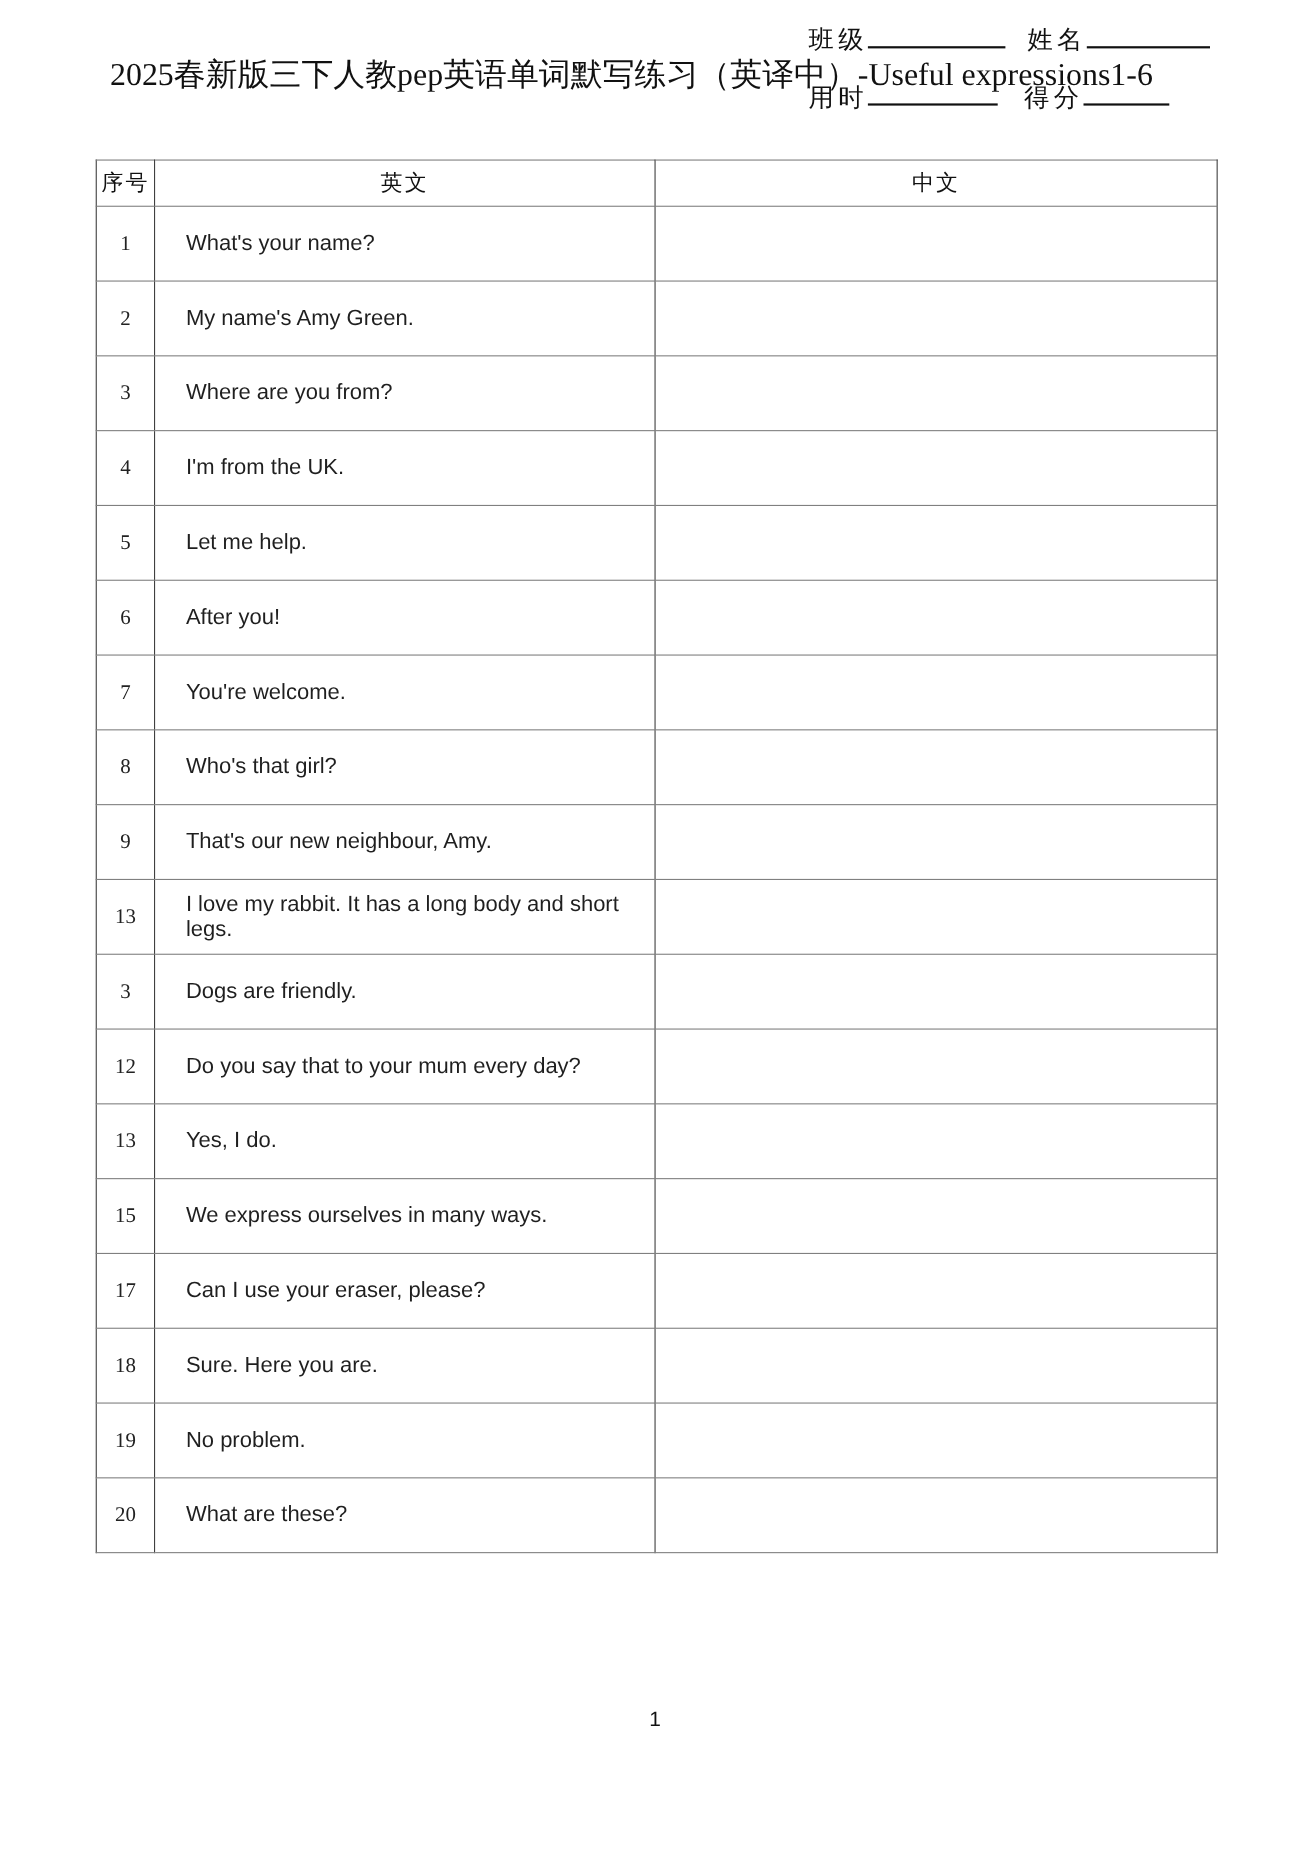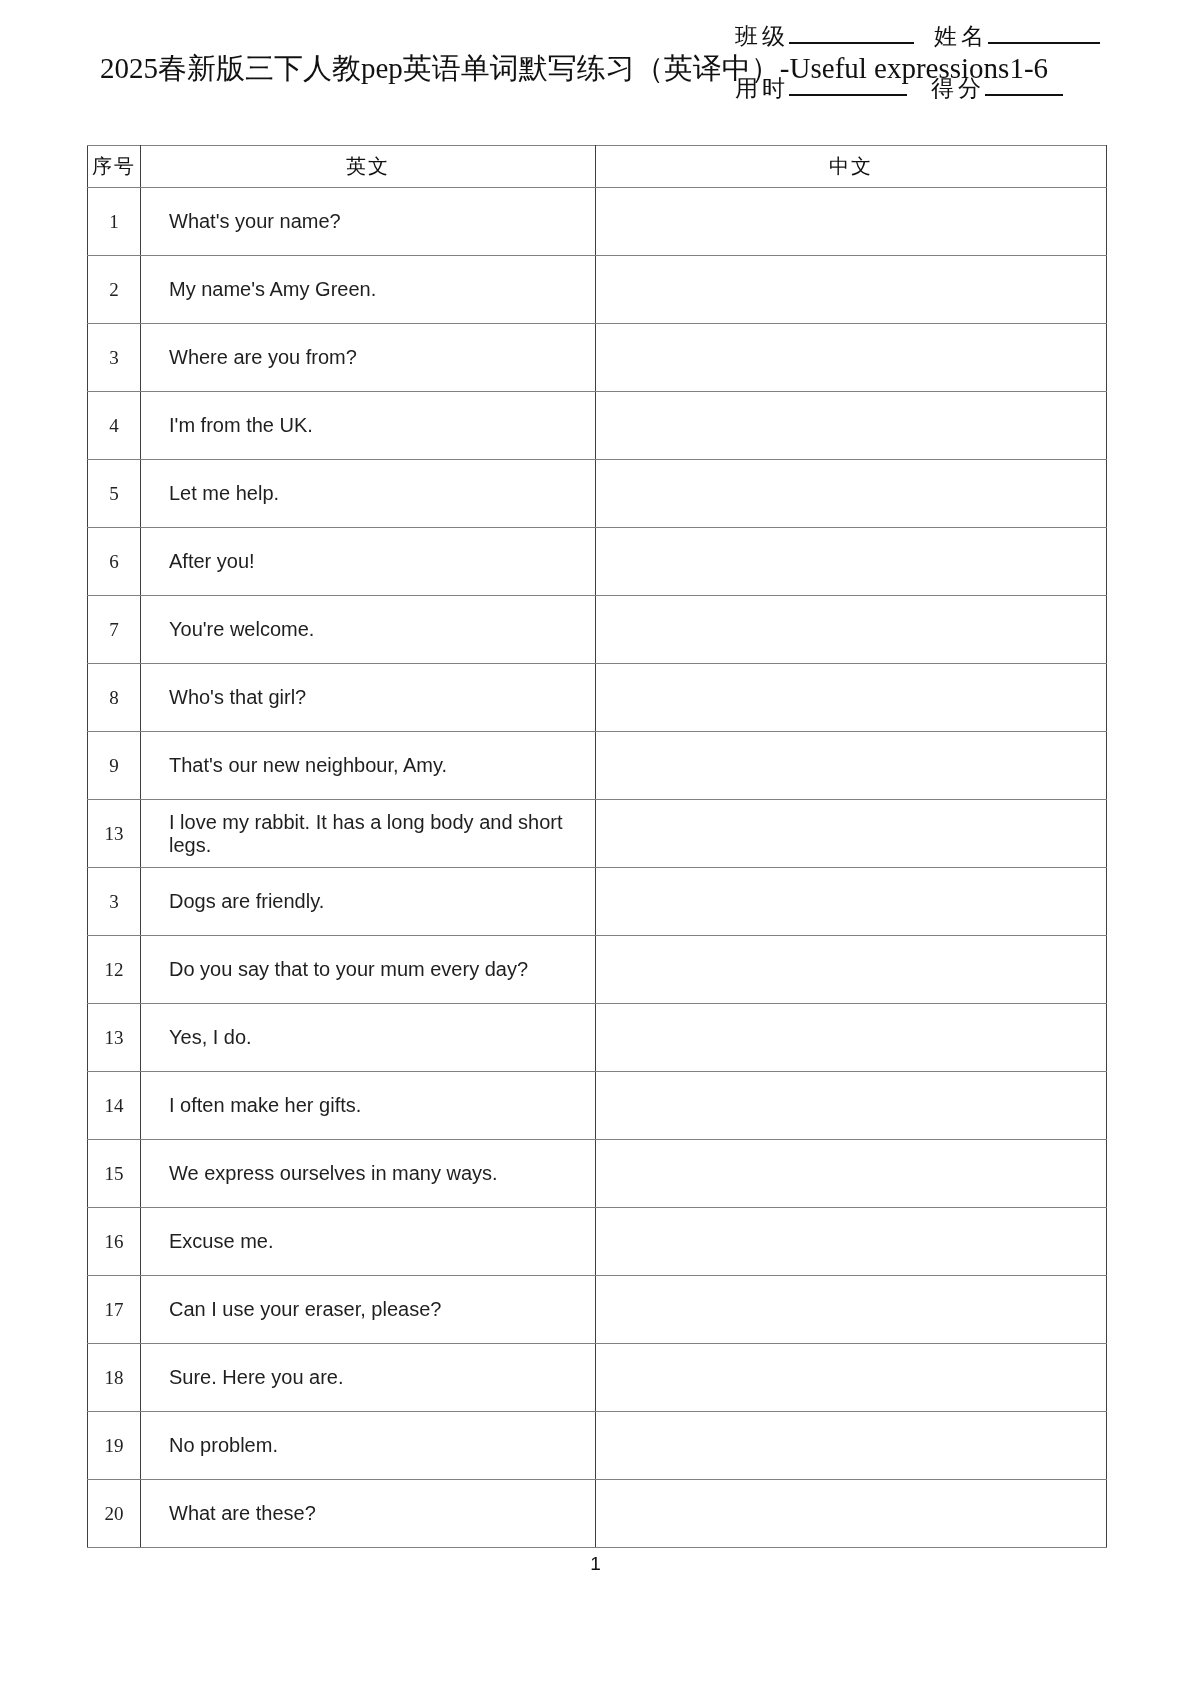--- a/index.html
+++ b/index.html
@@ -178,37 +178,27 @@
           <td class="c-en">Do you say that to your mum every day?</td>
           <td class="c-zh"></td>
         </tr>
 
         <tr>
           <td class="c-no">13</td>
           <td class="c-en">Yes, I do.</td>
           <td class="c-zh"></td>
         </tr>
 
-        <tr>
-          <td class="c-no">14</td>
-          <td class="c-en">I often make her gifts.</td>
-          <td class="c-zh"></td>
-        </tr>
 
         <tr>
           <td class="c-no">15</td>
           <td class="c-en">We express ourselves in many ways.</td>
           <td class="c-zh"></td>
         </tr>
 
-        <tr>
-          <td class="c-no">16</td>
-          <td class="c-en">Excuse me.</td>
-          <td class="c-zh"></td>
-        </tr>
 
         <tr>
           <td class="c-no">17</td>
           <td class="c-en">Can I use your eraser, please?</td>
           <td class="c-zh"></td>
         </tr>
 
         <tr>
           <td class="c-no">18</td>
           <td class="c-en">Sure. Here you are.</td>

